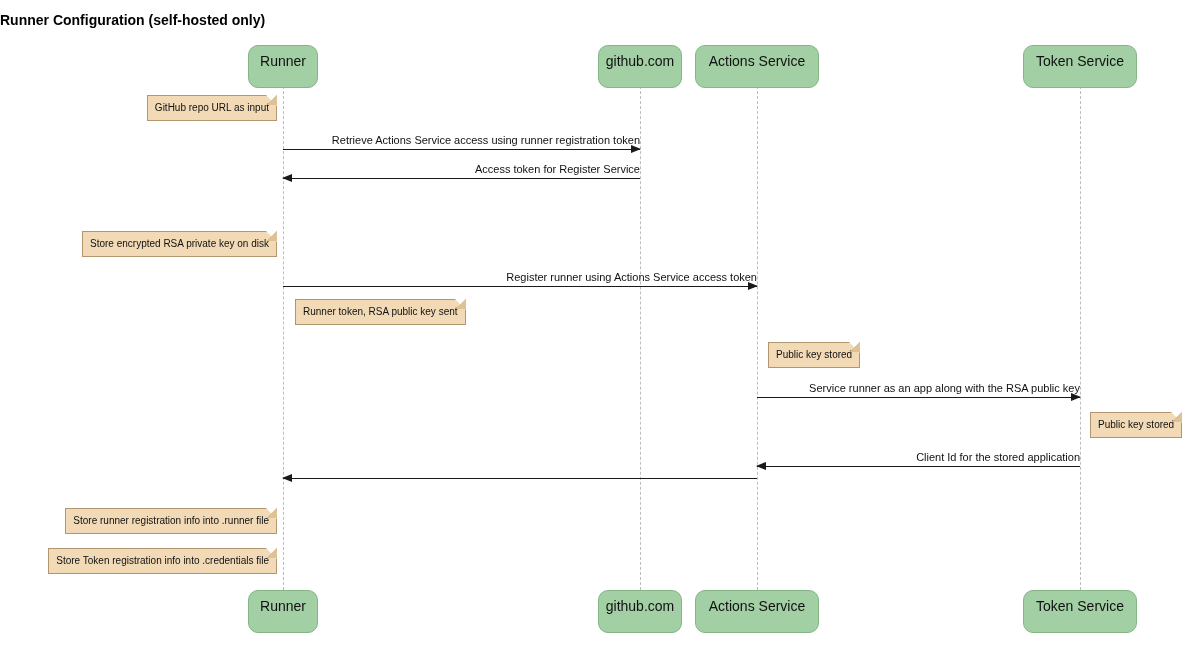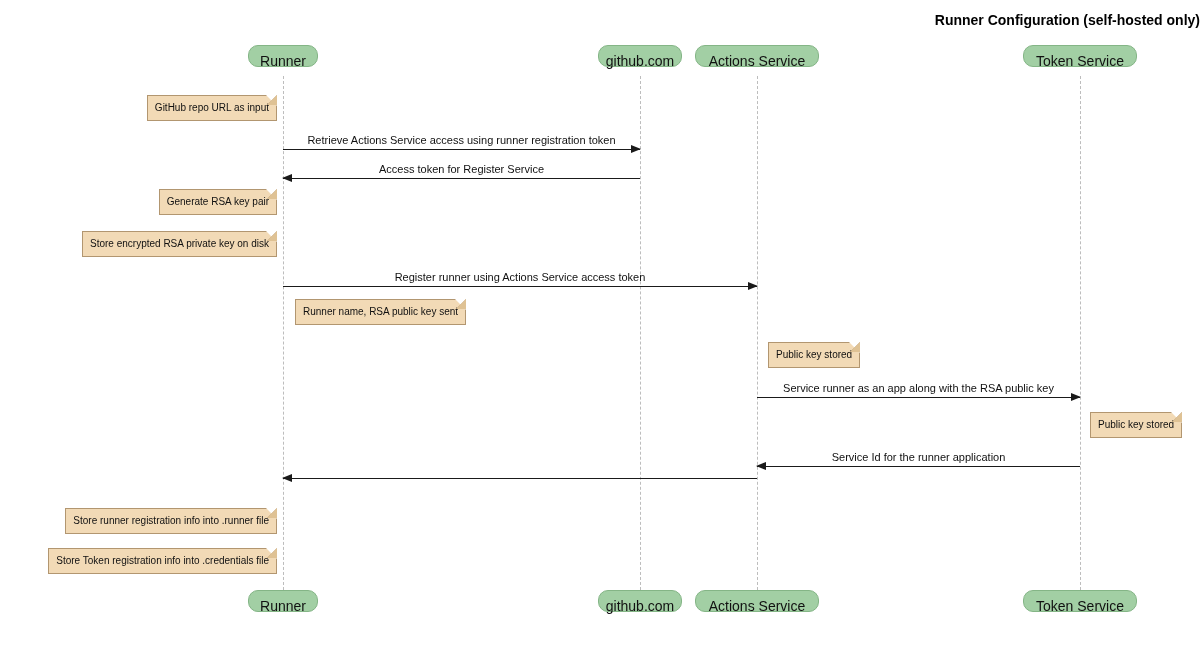--- a/index.html
+++ b/index.html
@@ -8,35 +8,35 @@
     width: 1200px;
     height: 647px;
     background: #ffffff;
     font-family: "Liberation Sans", sans-serif;
     color: #111;
     overflow: hidden;
   }
   .title {
     position: absolute;
     top: 12px; left: 0; width: 1200px;
-    text-align: right;
+    text-align: left;
     font-size: 14px;
     font-weight: bold;
     color: #000;
   }
   .lifeline {
     position: absolute;
     width: 0;
     border-left: 1px dashed #bdbdbd;
     top: 76px;
     height: 514px;
   }
   .actor {
     position: absolute;
-    height: 22px;
+    height: 43px;
     line-height: 31px;
     text-align: center;
     font-size: 14px;
     background: #a2cfa4;
     border: 1px solid #84b586;
     border-radius: 10px;
     color: #111;
     box-sizing: border-box;
   }
   .note {
@@ -66,21 +66,21 @@
     width: 0; height: 0;
     border-style: solid;
     border-width: 0 0 10px 10px;
     border-color: transparent transparent #dfc294 transparent;
     filter: drop-shadow(0 0 0.5px #b29670);
   }
   .message {
     position: absolute;
   }
   .msg-label {
-    text-align: center;
+    text-align: right;
     font-size: 11px;
     line-height: 13px;
     height: 13px;
     margin-bottom: 2px;
     color: #111;
     white-space: nowrap;
   }
   .msg-line {
     position: relative;
     height: 0;
@@ -129,46 +129,45 @@
     </div>
   </div>
 
   <div class="message" style="left:283px; top:163px; width:357px;">
     <div class="msg-label">Access token for Register Service</div>
     <div class="msg-line">
       <div class="arrowhead left"></div>
     </div>
   </div>
 
-  <div class="note" style="right:923px; top:189px;">Generate RSA key pair</div>
 
   <div class="note" style="right:923px; top:231px;">Store encrypted RSA private key on disk</div>
 
   <div class="message" style="left:283px; top:271px; width:474px;">
     <div class="msg-label">Register runner using Actions Service access token</div>
     <div class="msg-line">
       <div class="arrowhead right"></div>
     </div>
   </div>
 
-  <div class="note" style="left:295px; top:299px;">Runner name, RSA public key sent</div>
+  <div class="note" style="left:295px; top:299px;">Runner token, RSA public key sent</div>
 
   <div class="note" style="left:768px; top:342px;">Public key stored</div>
 
   <div class="message" style="left:757px; top:382px; width:323px;">
     <div class="msg-label">Service runner as an app along with the RSA public key</div>
     <div class="msg-line">
       <div class="arrowhead right"></div>
     </div>
   </div>
 
   <div class="note" style="left:1090px; top:412px;">Public key stored</div>
 
   <div class="message" style="left:757px; top:451px; width:323px;">
-    <div class="msg-label">Service Id for the runner application</div>
+    <div class="msg-label">Client Id for the stored application</div>
     <div class="msg-line">
       <div class="arrowhead left"></div>
     </div>
   </div>
 
   <div class="message" style="left:283px; top:478px; width:474px;">
     <div class="msg-line">
       <div class="arrowhead left"></div>
     </div>
   </div>

